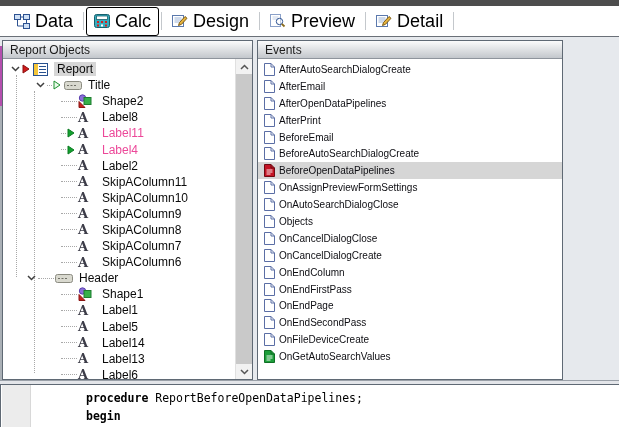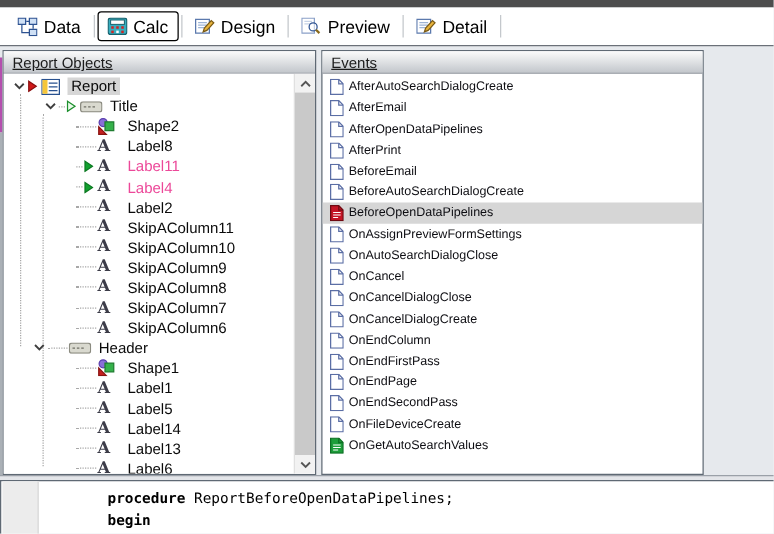--- a/index.html
+++ b/index.html
@@ -3,35 +3,35 @@
 <meta charset="utf-8">
 <style>
   html,body{margin:0;padding:0;}
   .screen{position:relative;width:619px;height:427px;background:#e6e9ed;overflow:hidden;
           font-family:"Liberation Sans",sans-serif;-webkit-font-smoothing:antialiased;}
   
   .topbar{position:absolute;left:0;top:0;width:619px;height:6px;background:#4d4d4d;}
   
   .tabbar{position:absolute;left:0;top:6px;width:619px;height:31px;background:#ffffff;
           border-bottom:1px solid #6a7078;display:flex;align-items:center;padding-left:6px;box-sizing:border-box;}
-  .tab{display:flex;align-items:center;gap:5px;padding:3px 8px;font-size:14px;color:#000;cursor:default;}
+  .tab{display:flex;align-items:center;gap:5px;padding:3px 8px;font-size:18px;color:#000;cursor:default;}
   .tab.active{border:1px solid #000;border-radius:3px;background:#fff;padding:3px 7px;}
   .tab-sep{width:1px;height:18px;background:#c4c8cc;margin:0 2px;}
   .ticon{display:flex;align-items:center;}
   
   .edge-magenta{position:absolute;left:0;top:46px;width:2px;height:60px;background:#b44fae;}
   .edge-gray{position:absolute;left:0;top:106px;width:2px;height:274px;background:#aab0b6;}
   
   .panel{position:absolute;top:40px;height:340px;border:1px solid #5f6974;background:#fff;
          box-sizing:border-box;display:flex;flex-direction:column;}
   .panel-left{left:2px;width:251px;}
   .panel-right{left:257px;width:306px;}
   .panel-header{height:18px;flex:none;background:linear-gradient(#fbfbfb,#c3c7cc);
                 border-bottom:1px solid #8e949c;font-size:12px;color:#1c1c1c;
-                padding:2px 7px 0 7px;box-sizing:border-box;text-decoration:underline;}
+                padding:2px 7px 0 7px;box-sizing:border-box;}
   .panel-body{flex:1;display:flex;overflow:hidden;background:#fff;}
   
   .tree{position:relative;flex:1;padding-top:2px;overflow:hidden;}
   .vline{position:absolute;width:0;border-left:1px dotted #a8a8a8;}
   .vline1{left:13px;top:16px;height:202px;}
   .vline2{left:31px;top:32px;height:282px;}
   .trow{position:relative;height:16.1px;display:flex;align-items:center;font-size:12px;color:#0a0a0a;white-space:nowrap;}
   .chev{width:13px;display:flex;justify-content:center;flex:none;}
   .hdot{height:0;border-top:1px dotted #a8a8a8;flex:none;margin-right:1px;}
   .hdot.w17{width:16px;} .hdot.w6{width:5px;}
@@ -436,21 +436,21 @@
           </span>
           <span class="elabel">OnAutoSearchDialogClose</span>
         </div>
         <div class="erow">
           <span class="eicon">
             <svg width="11" height="13" viewBox="0 0 11 13">
               <path d="M0.5 0.5h6.5l3.5 3.5v8.5h-10z" fill="#fff" stroke="#5b6ea5"></path>
               <path d="M7 0.5v3.5h3.5" fill="none" stroke="#5b6ea5"></path>
             </svg>
           </span>
-          <span class="elabel">OnCancel</span>
+          <span class="elabel">Objects</span>
         </div>
         <div class="erow">
           <span class="eicon">
             <svg width="11" height="13" viewBox="0 0 11 13">
               <path d="M0.5 0.5h6.5l3.5 3.5v8.5h-10z" fill="#fff" stroke="#5b6ea5"></path>
               <path d="M7 0.5v3.5h3.5" fill="none" stroke="#5b6ea5"></path>
             </svg>
           </span>
           <span class="elabel">OnCancelDialogClose</span>
         </div>

